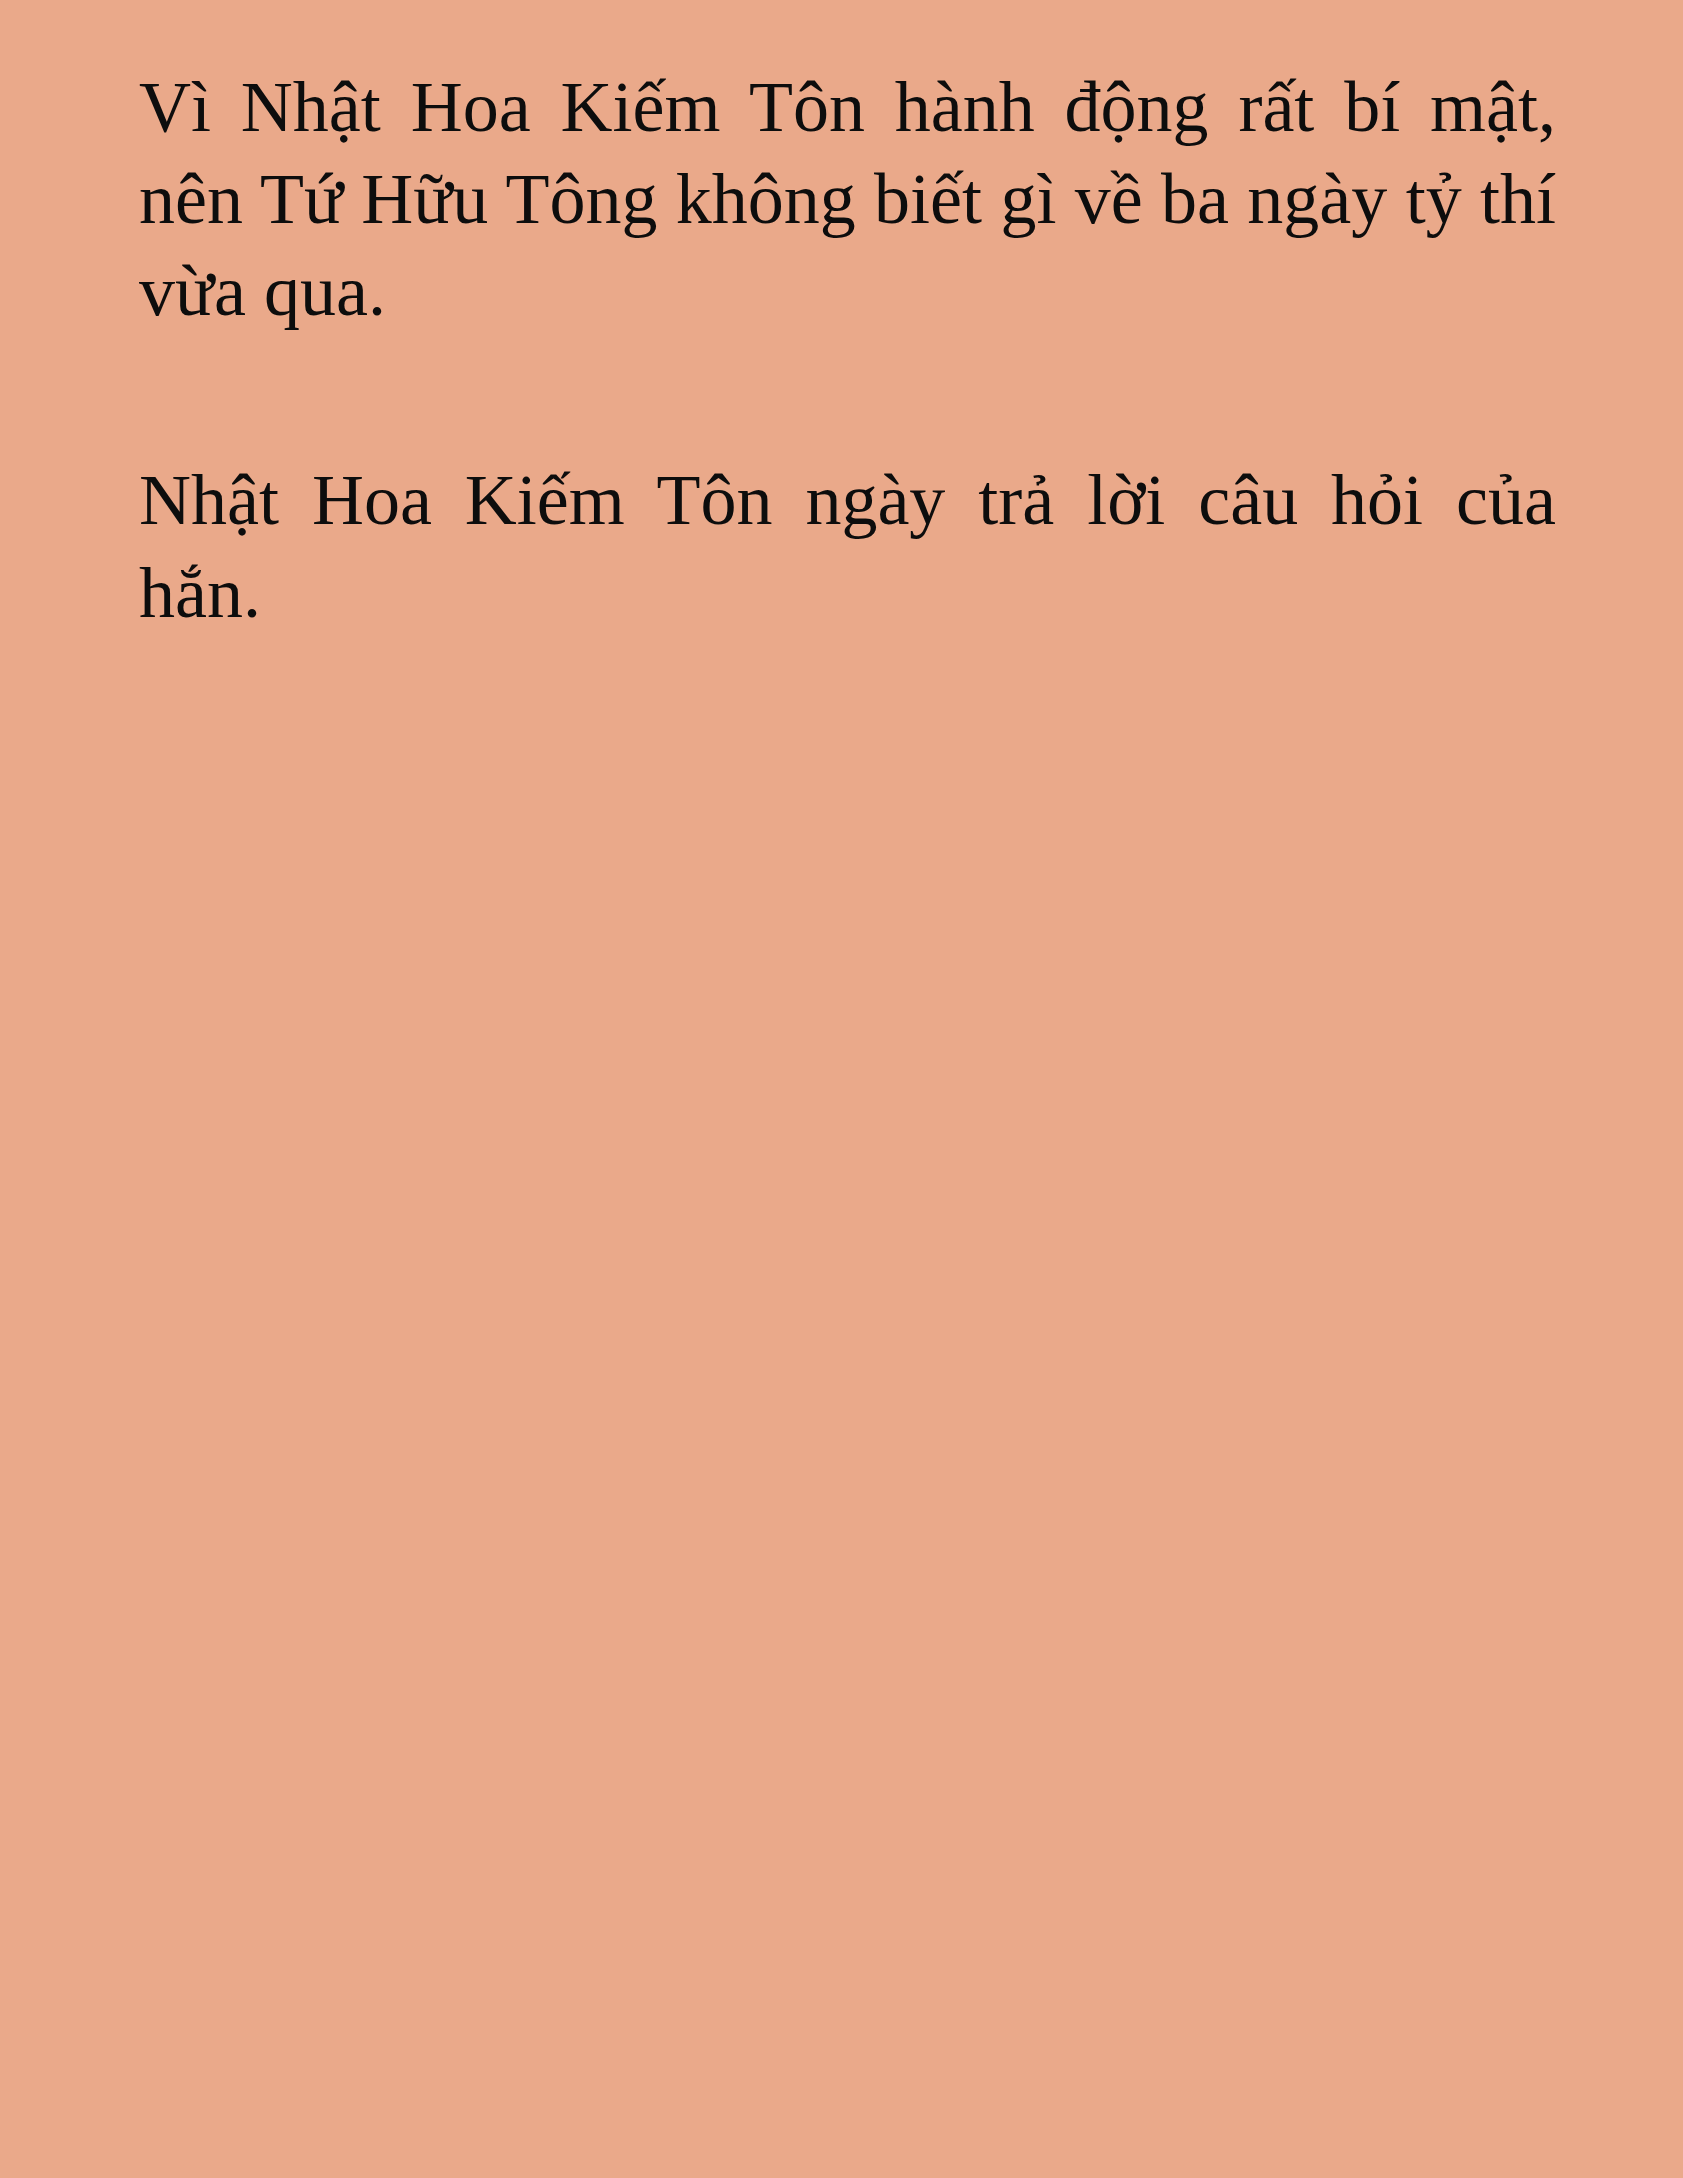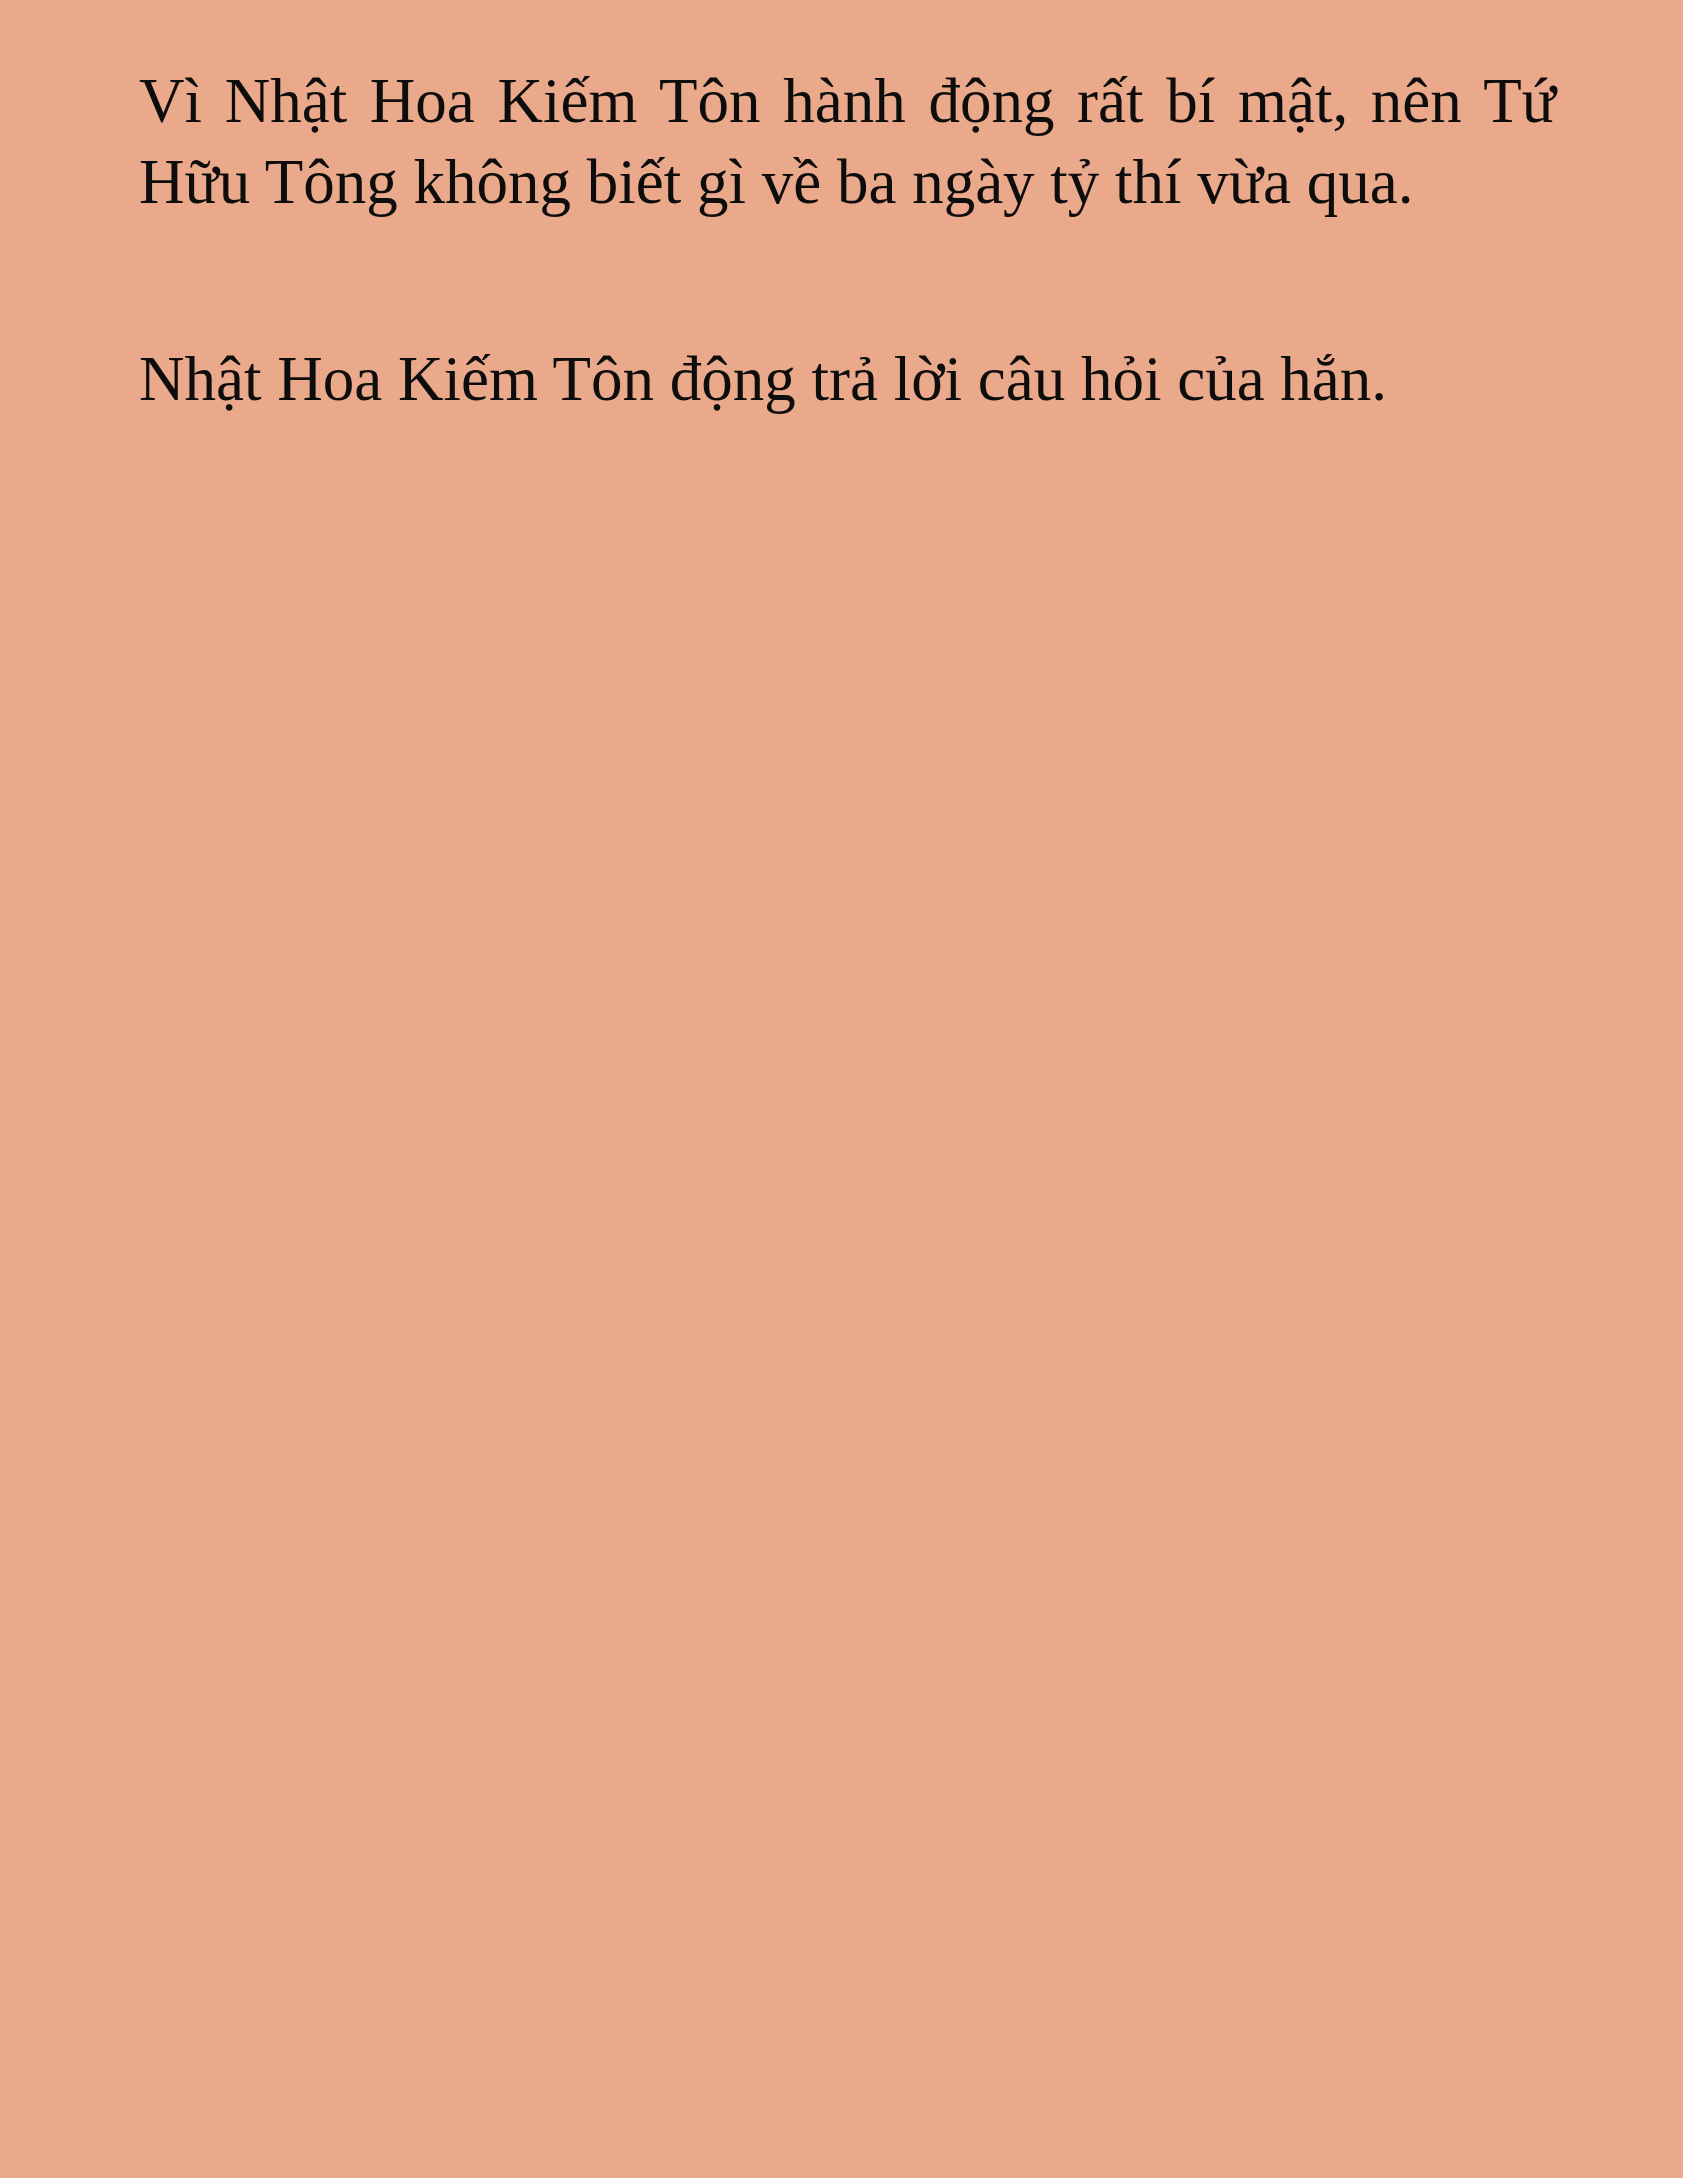--- a/index.html
+++ b/index.html
@@ -17,21 +17,21 @@
     width: 1683px;
     height: 2178px;
     background: #eaa98a;
     box-sizing: border-box;
     padding: 61px 127px 0 139px;
     display: flex;
     flex-direction: column;
   }
   .para {
     color: #0d0d0d;
-    font-size: 63px;
+    font-size: 72px;
     line-height: 1.28;
     text-align: justify;
     text-justify: inter-word;
     letter-spacing: 0px;
     margin: 0;
     -webkit-hyphens: none;
     hyphens: none;
   }
   .para.last-full::after {
     content: "";
@@ -49,19 +49,19 @@
 </style>
 </head>
 <body>
 
 <div class="page">
 
   <p class="para">Vì Nhật Hoa Kiếm Tôn hành động rất bí mật, nên Tứ Hữu Tông không biết gì về ba ngày tỷ thí vừa qua.</p>
 
   <div class="gap"></div>
 
-  <p class="para">Nhật Hoa Kiếm Tôn động trả lời câu hỏi của hắn.</p>
+  <p class="para">Nhật Hoa Kiếm Tôn ngày trả lời câu hỏi của hắn.</p>
 
   <div class="gap-small"></div>
 
 
 </div>
 
 
 </body></html>

